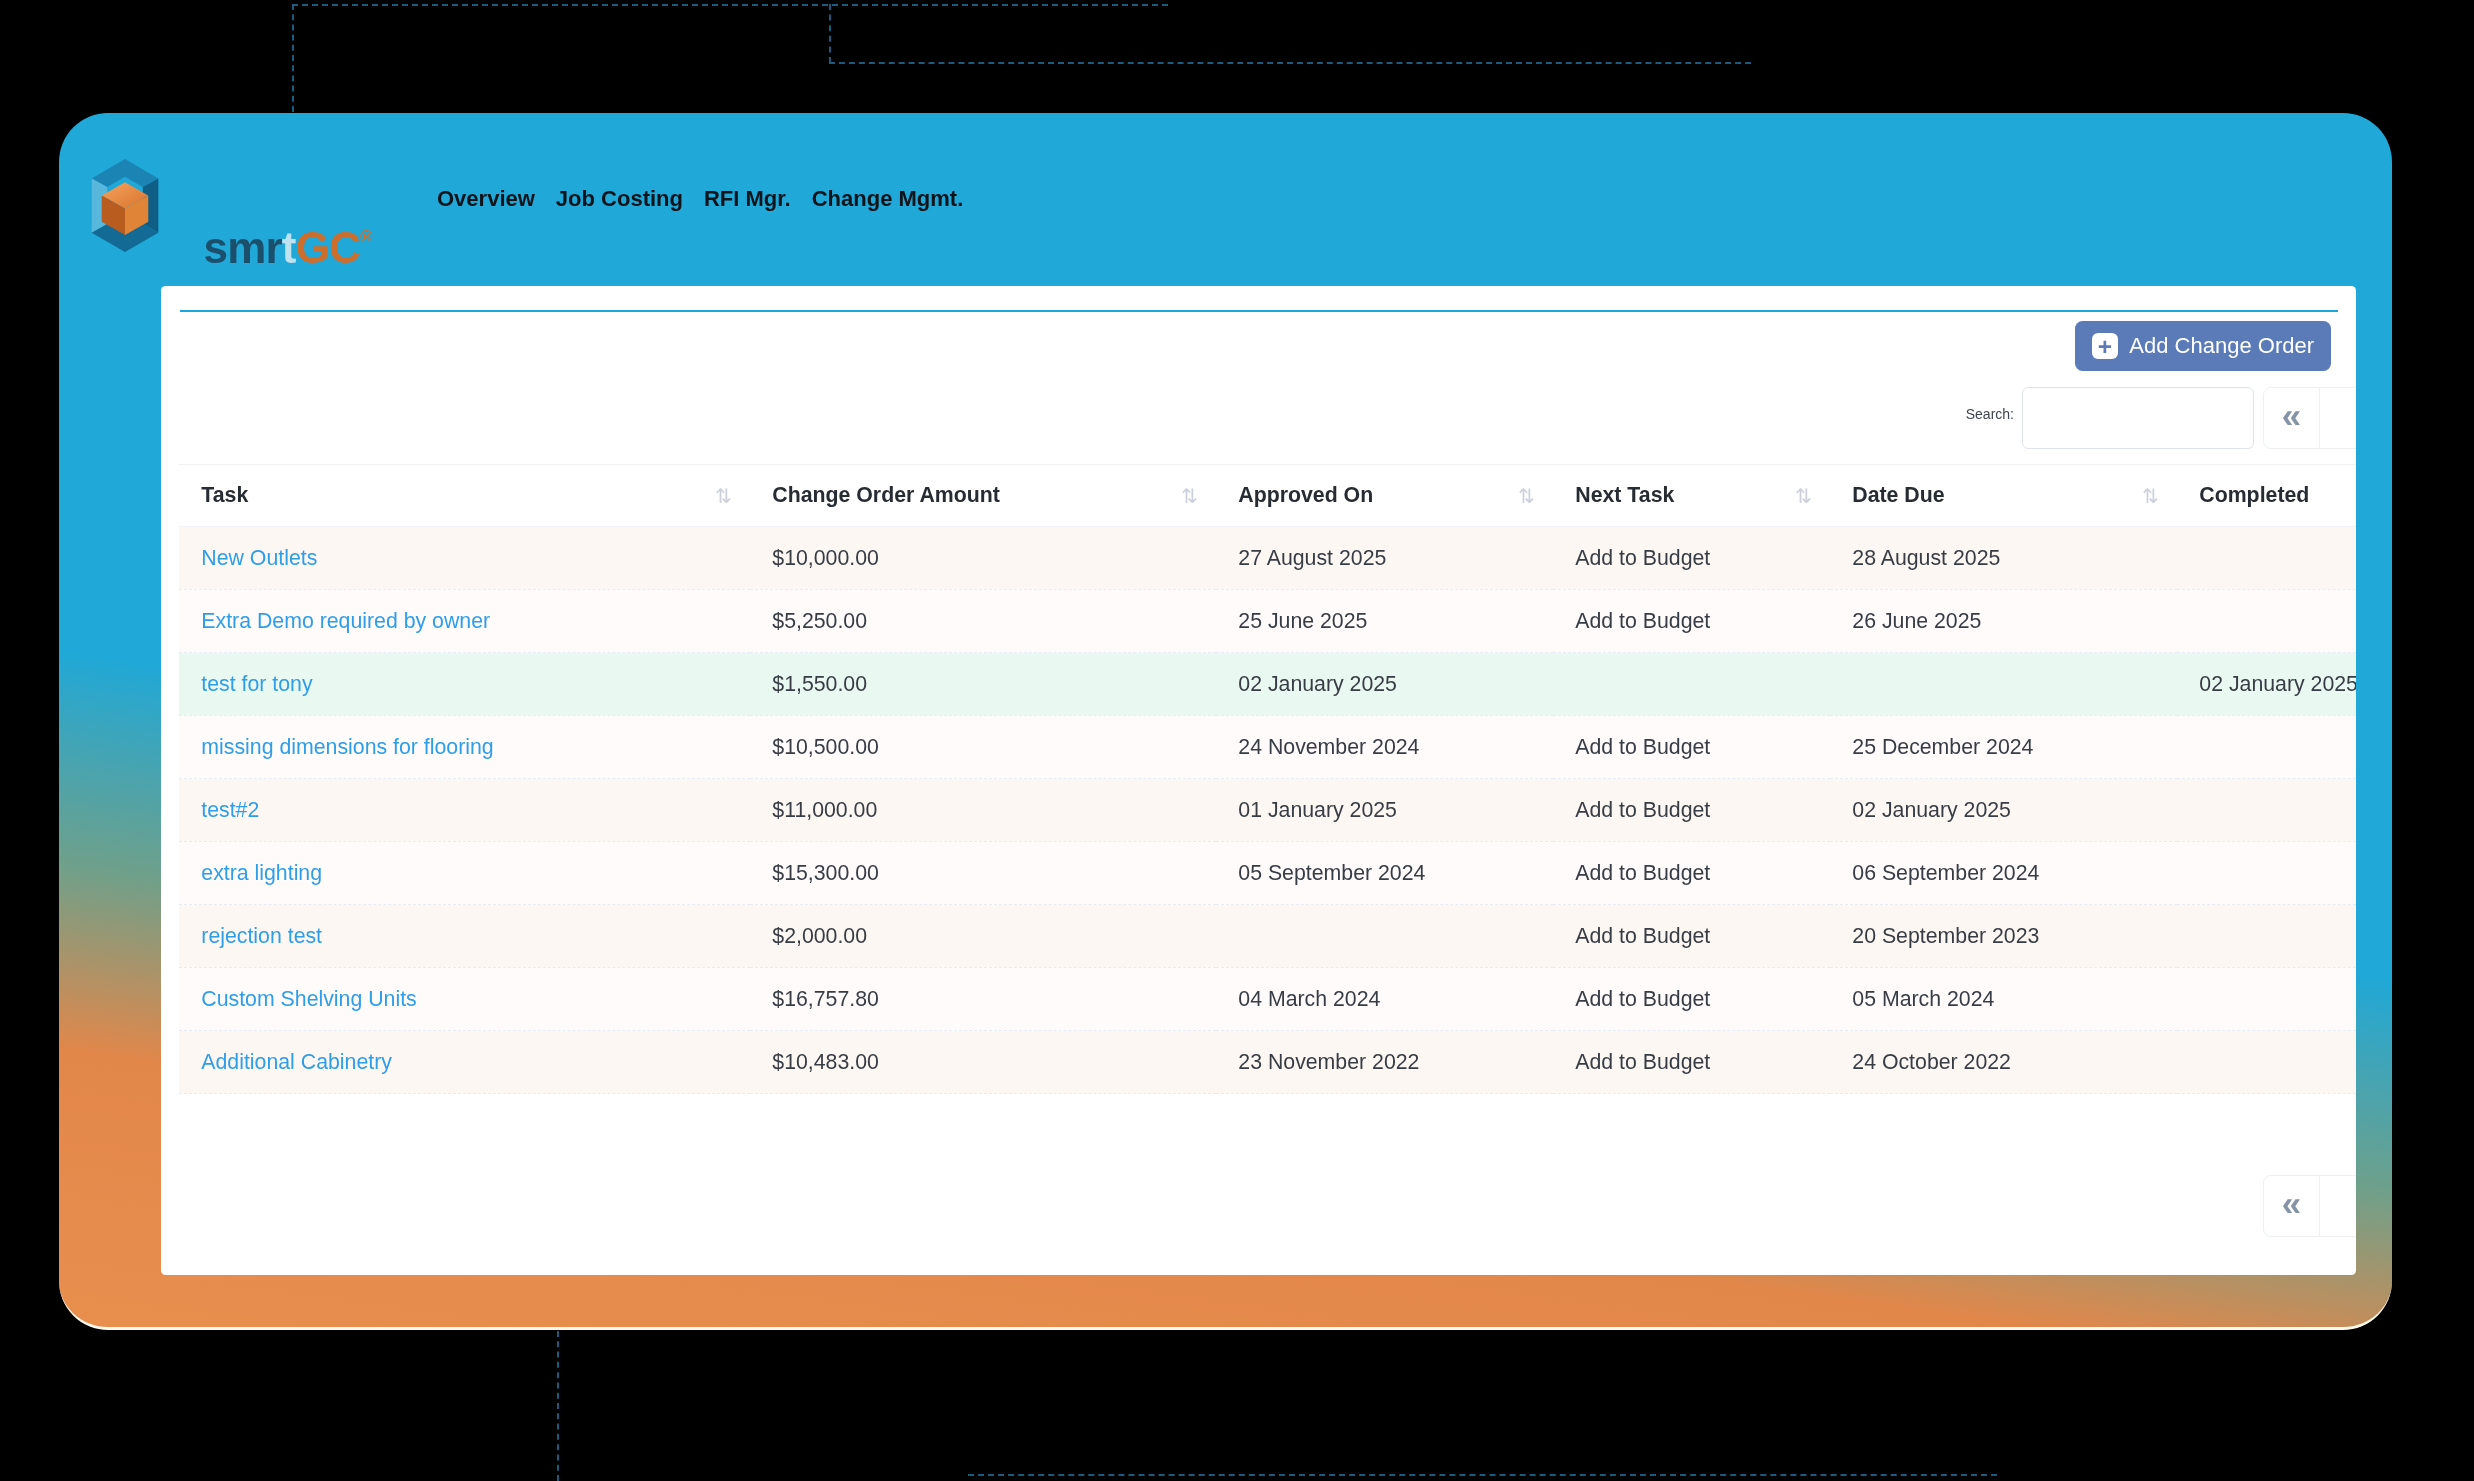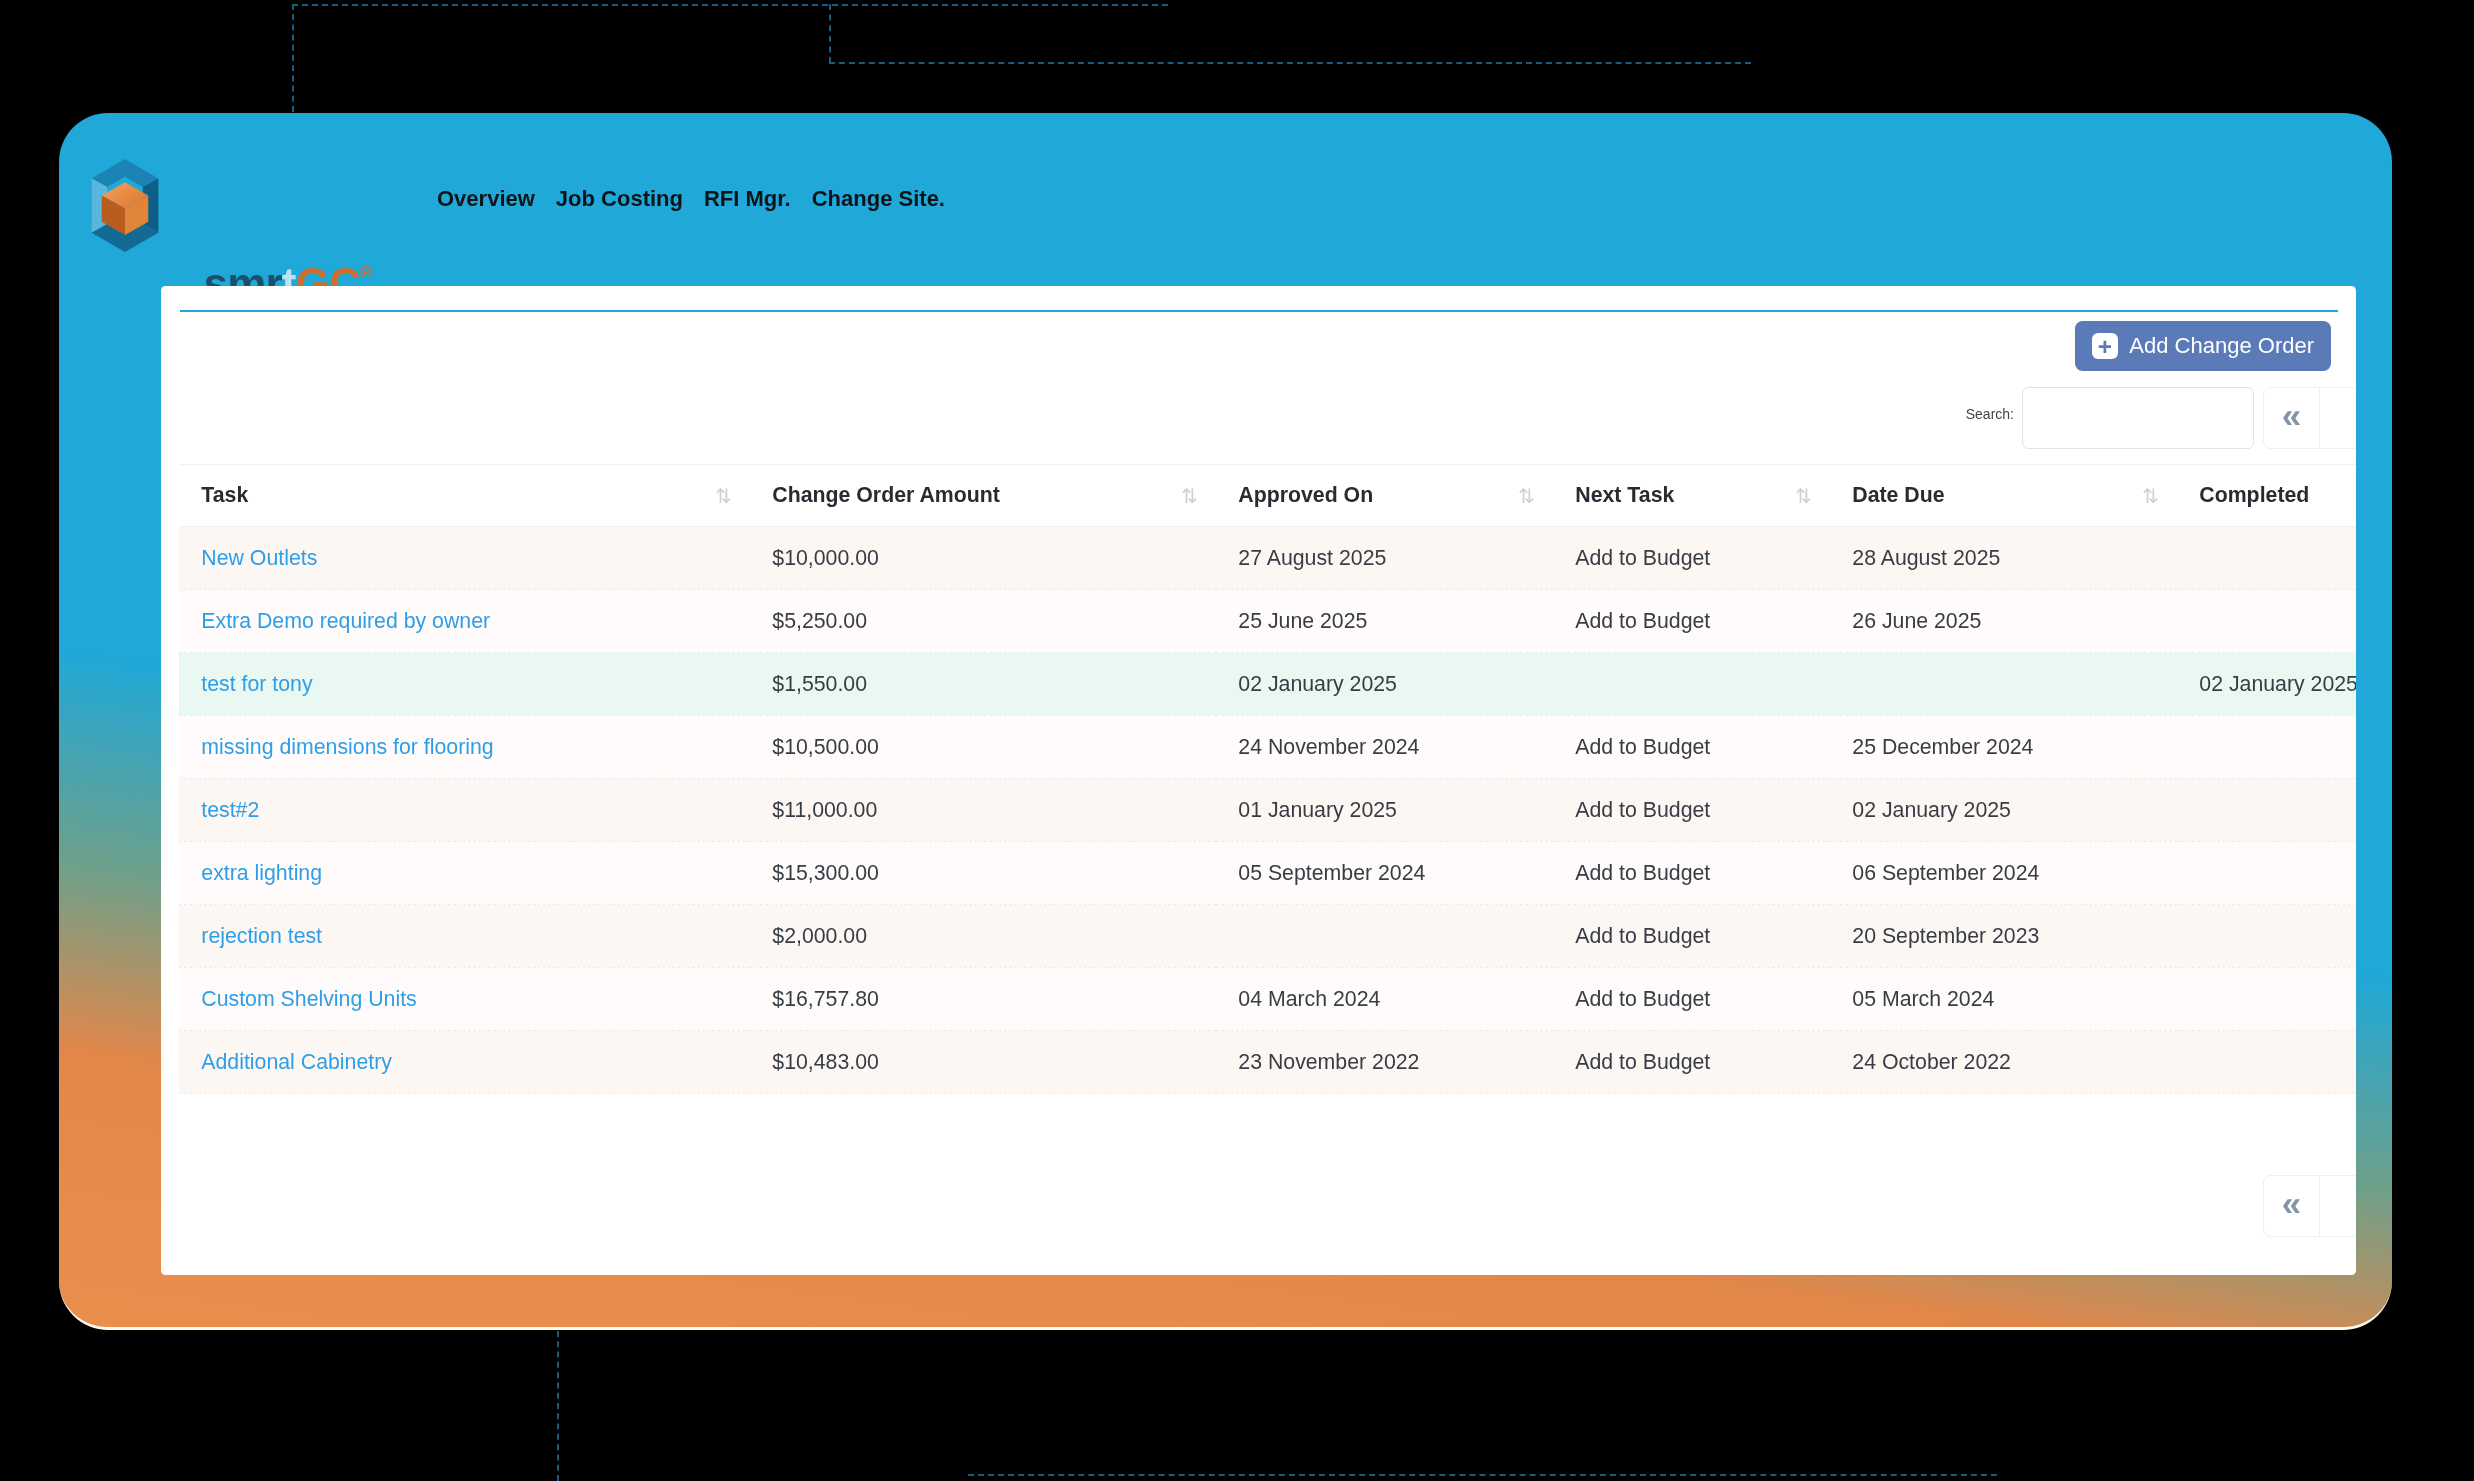--- a/index.html
+++ b/index.html
@@ -26,21 +26,21 @@
     position: absolute; left: 59px; top: 113px;
     width: 2333px; height: 1217px;
     border-radius: 49px;
     background: linear-gradient(188deg, #1fa8d8 0%, #1fa8d8 56%, #6fa08a 70%, #e2874a 82%, #e88f4e 100%);
     border-bottom: 3px solid #fff8ec;
   }
 
   
   .logo { position: absolute; left: 30.5px; top: 46px; width: 358px; height: 99px; }
   .logo-mark { position: absolute; left: 0; top: 0; }
-  .wordmark { position: absolute; left: 114px; top: 64px; font-size: 44px; font-weight: 600; letter-spacing: -0.8px; white-space: nowrap; margin-top: 36px; }
+  .wordmark { position: absolute; left: 114px; top: 64px; font-size: 44px; font-weight: 600; letter-spacing: -0.8px; white-space: nowrap; }
   .wm-smr { color: #1c4f6b; }
   .wm-t   { color: #bfe2f0; }
   .wm-gc  { color: #cd6e2d; font-weight: 700; }
   .wm-reg { color: #cd6e2d; font-size: 17px; vertical-align: 21.3px; }
 
   
   .nav { position: absolute; left: 378px; top: 73px; display: flex; gap: 21px; }
   .nav-item {
     font-size: 22px; font-weight: 700; color: #0f141a;
     cursor: pointer; white-space: nowrap; line-height: 26px;
@@ -139,21 +139,21 @@
       <polygon points="15,47 45,64 45,98 15,81" fill="#b85c20"></polygon>
       <polygon points="75,47 45,64 45,98 75,81" fill="#e08438"></polygon>
     </svg>
     <div class="wordmark"><span class="wm-smr">smr</span><span class="wm-t">t</span><span class="wm-gc">GC</span><span class="wm-reg">®</span></div>
   </div>
 
   <div class="nav">
     <span class="nav-item">Overview</span>
     <span class="nav-item">Job Costing</span>
     <span class="nav-item">RFI Mgr.</span>
-    <span class="nav-item">Change Site.</span>
+    <span class="nav-item">Change Mgmt.</span>
   </div>
 
   <div class="card">
     <div class="tab-line"></div>
 
     <button class="add-btn">
       <span class="plus-box">+</span>
       <span>Add Change Order</span>
     </button>
 

